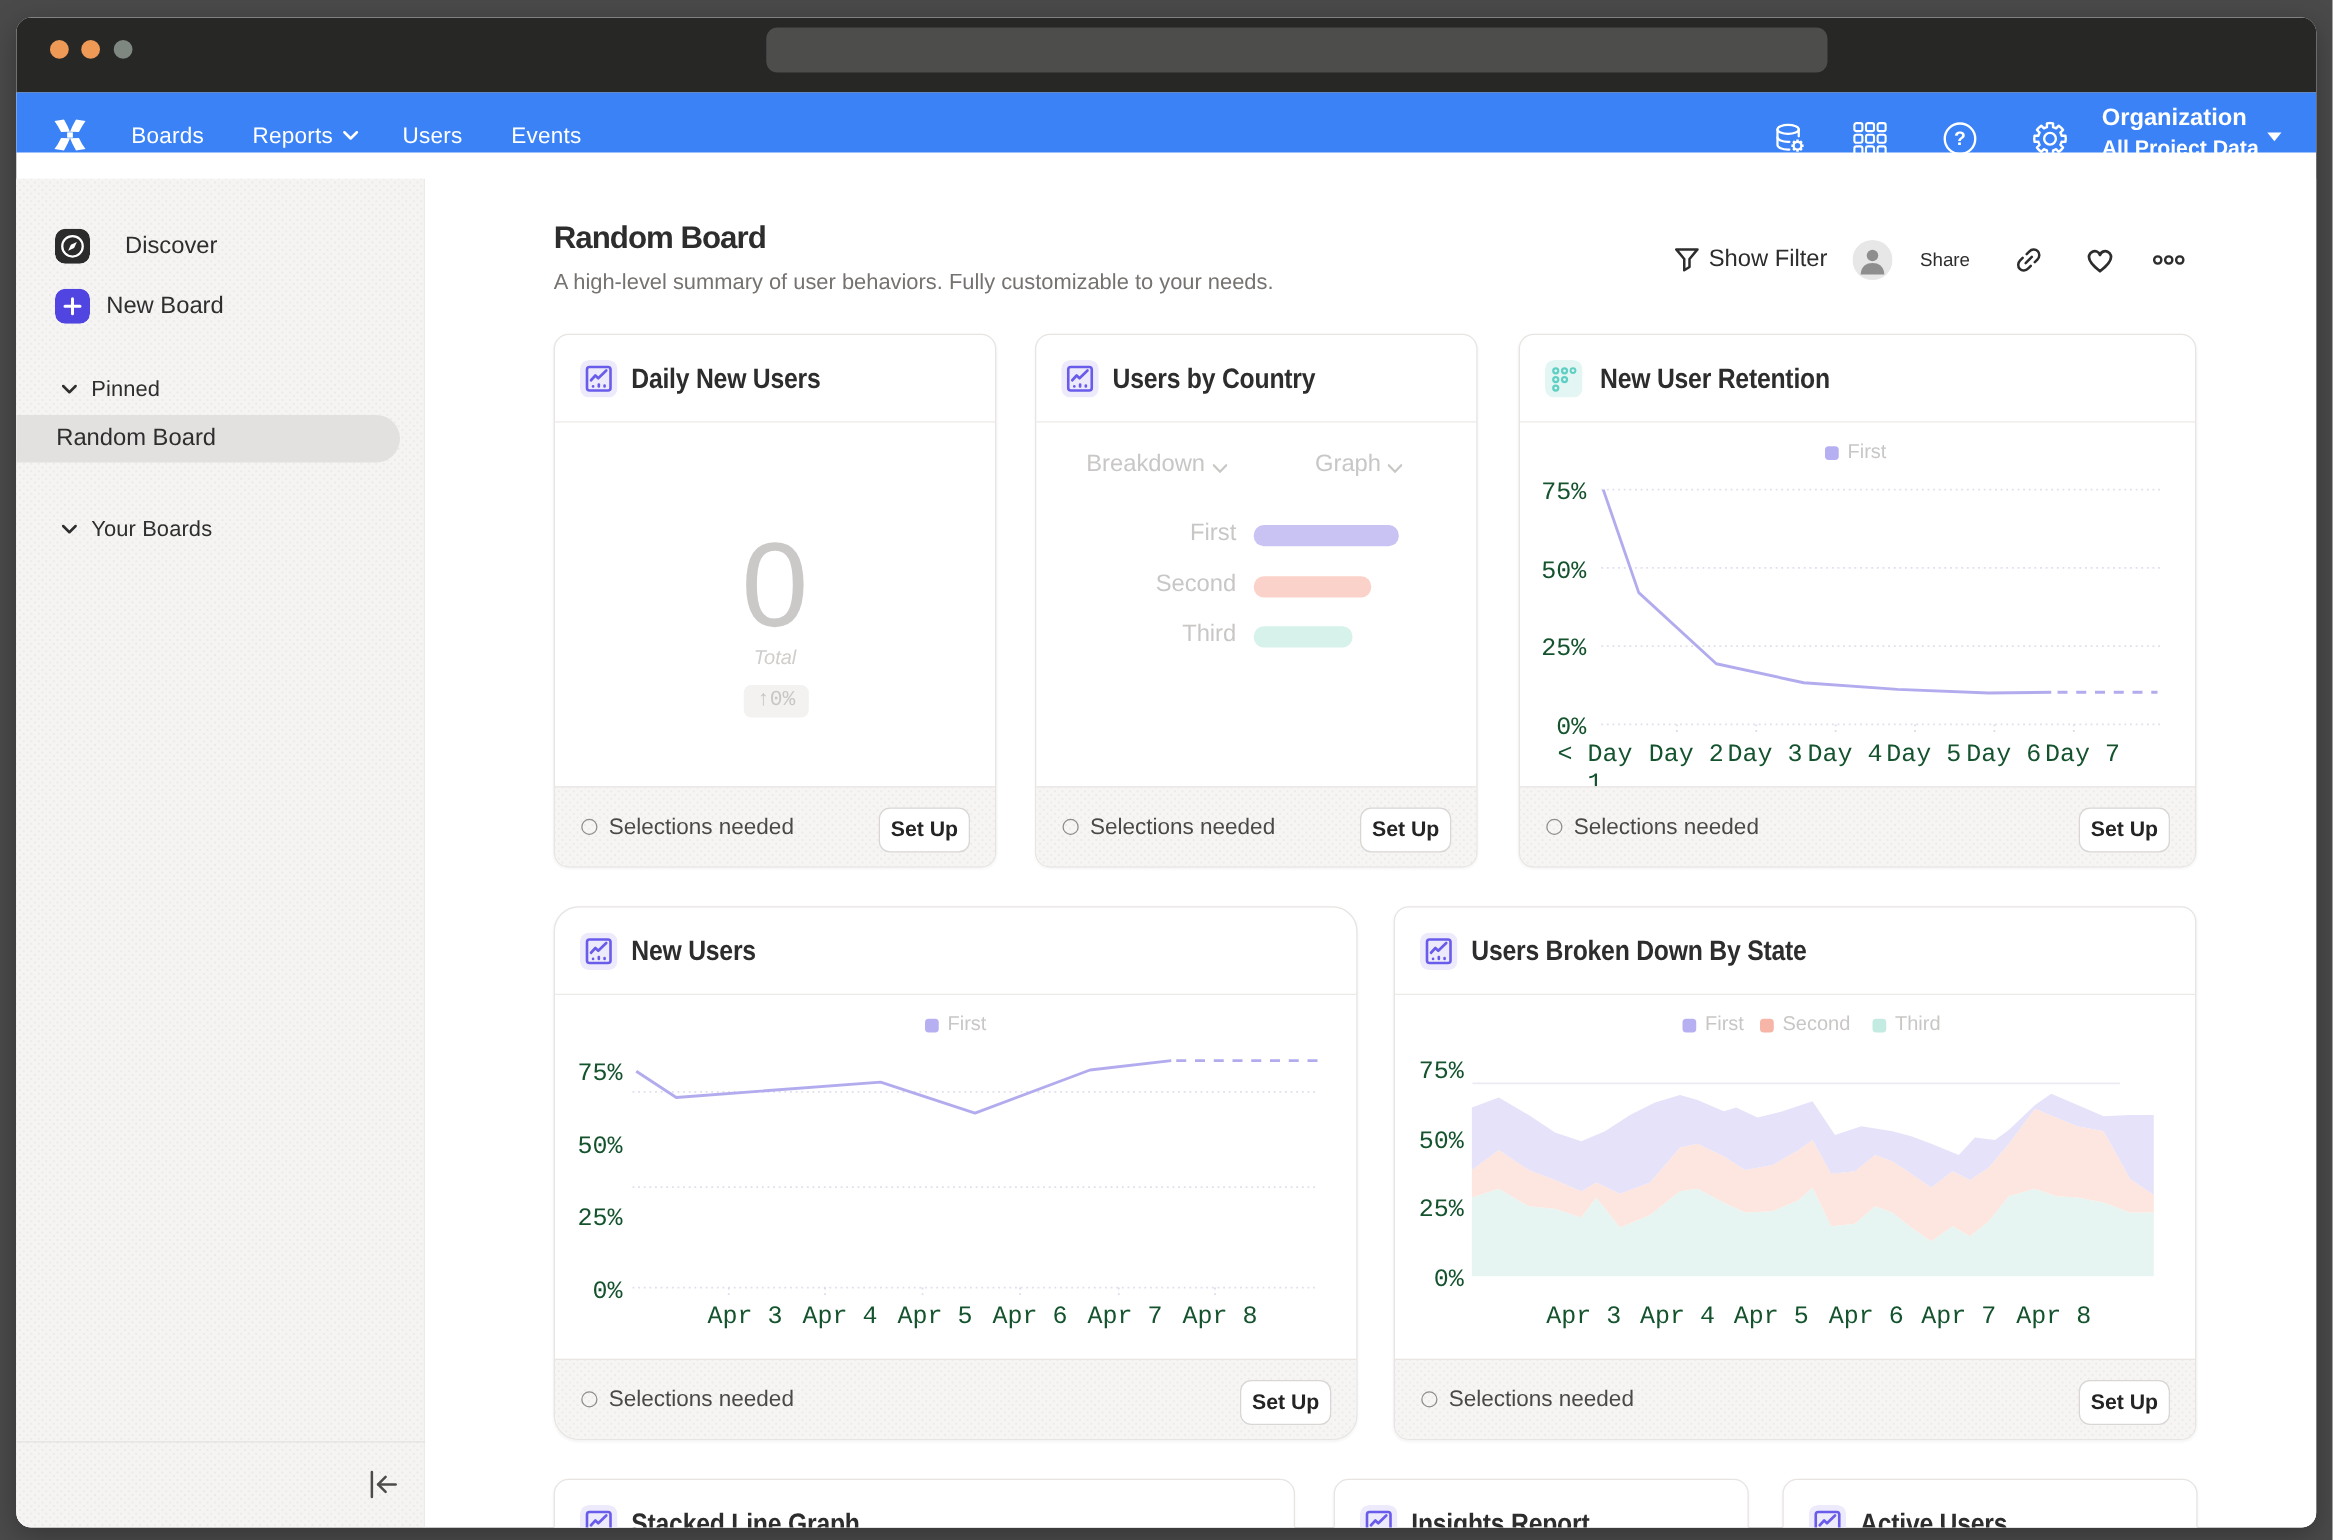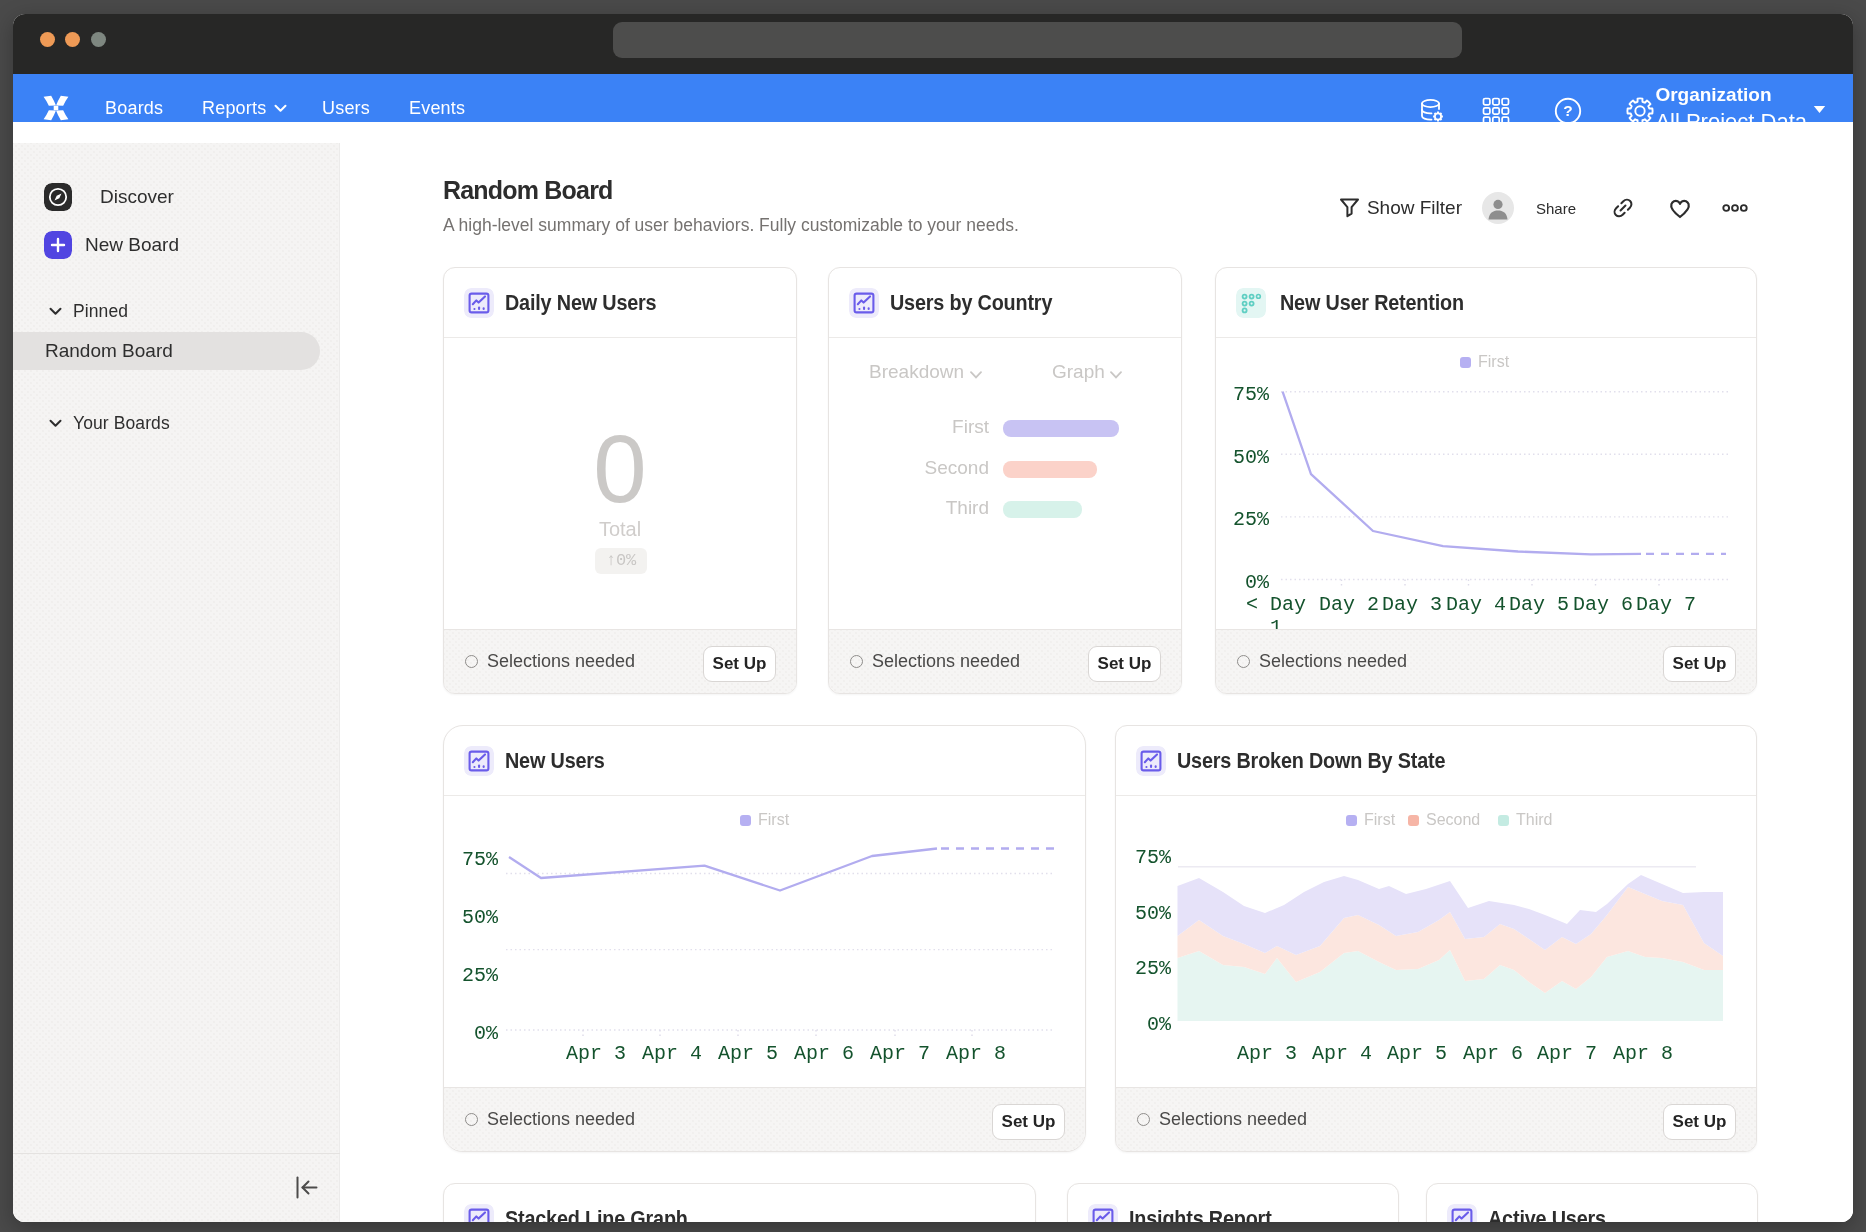--- a/index.html
+++ b/index.html
@@ -16,21 +16,21 @@
   .dot3 { left:78px; background:#7e8780; }
   .urlbar { position:absolute; left:600px; top:8px; width:849px; height:36px; border-radius:9px; background:#4d4d4c; }
   
   .navbar { position:absolute; left:0; top:60px; width:100%; height:48px; background:#3b82f6; }
   .navitem { position:absolute; top:0; height:69px; display:flex; align-items:center; color:#fff;
     font-size:18px; font-weight:500; letter-spacing:.2px; }
   .search { position:absolute; left:623px; top:11px; width:596px; height:46px; border-radius:10px;
     background:#423ac4; display:flex; align-items:center; color:#cac5f3; font-size:17px; }
   .org { position:absolute; right:46px; top:10px; text-align:left; color:#fff; }
   .org .o1 { font-size:19px; font-weight:700; text-align:left; }
-  .org .o2 { font-size:22px; font-weight:400; margin-top:3px; }
+  .org .o2 { font-size:17px; font-weight:700; margin-top:3px; }
   .navicon { position:absolute; top:23px; }
   
   .main { position:absolute; left:0; top:129px; width:1840px; height:1079px; background:#fff; }
   .sidebar { position:absolute; left:0; top:0; width:327px; height:100%;
     background-color:#f5f4f3;
     background-image:radial-gradient(circle, rgba(130,120,110,.085) .6px, transparent .8px),
                      radial-gradient(circle, rgba(130,120,110,.085) .6px, transparent .8px);
     background-size:6px 6px; background-position:0 0,3px 3px;
     border-right:1px solid #ecebea; }
   .siderow { position:absolute; display:flex; align-items:center; color:#2e2e2e; }
@@ -215,21 +215,21 @@
             <path d="M8.8 16.2 L12.3 12.4 L14.6 14.6 L21 8.4" fill="none" stroke="#6a5cea" stroke-width="2.1" stroke-linecap="round" stroke-linejoin="round"></path>
             <g fill="#6a5cea">
                 <rect x="9.4" y="20" width="2.1" height="2.1" rx="1"></rect>
                 <rect x="14" y="18.6" width="2.1" height="3.5" rx="1"></rect>
                 <rect x="18.6" y="19.3" width="2.1" height="2.8" rx="1"></rect>
               </g>
           </svg>
           <span class="cardtitle">Daily New Users</span>
         </div>
         <div style="position:absolute; left:0; top:146px; width:100%; text-align:center; font-size:96px; color:#cbc9c7;">0</div>
-        <div style="position:absolute; left:0; top:250px; width:100%; text-align:center; font-size:20px; color:#d0cdcb;">Total</div>
+        <div style="position:absolute; left:0; top:250px; width:100%; text-align:center; font-size:16px; color:#d0cdcb;font-style:italic;">Total</div>
         <div style="position:absolute; left:151px; top:280px; width:52px; height:26px; background:#f3f2f0; border-radius:6px;
              text-align:center; line-height:26px; font-size:17px; color:#c9c7c5;" class="mono">↑0%</div>
         <div class="cardfoot">
           <div class="needcircle"></div>
             <span class="needtext">Selections needed</span>
           <div class="setup">Set Up</div>
         </div>
       </div>
 
       <div class="card" style="left:488px; top:124px; width:354px; height:427px;">

